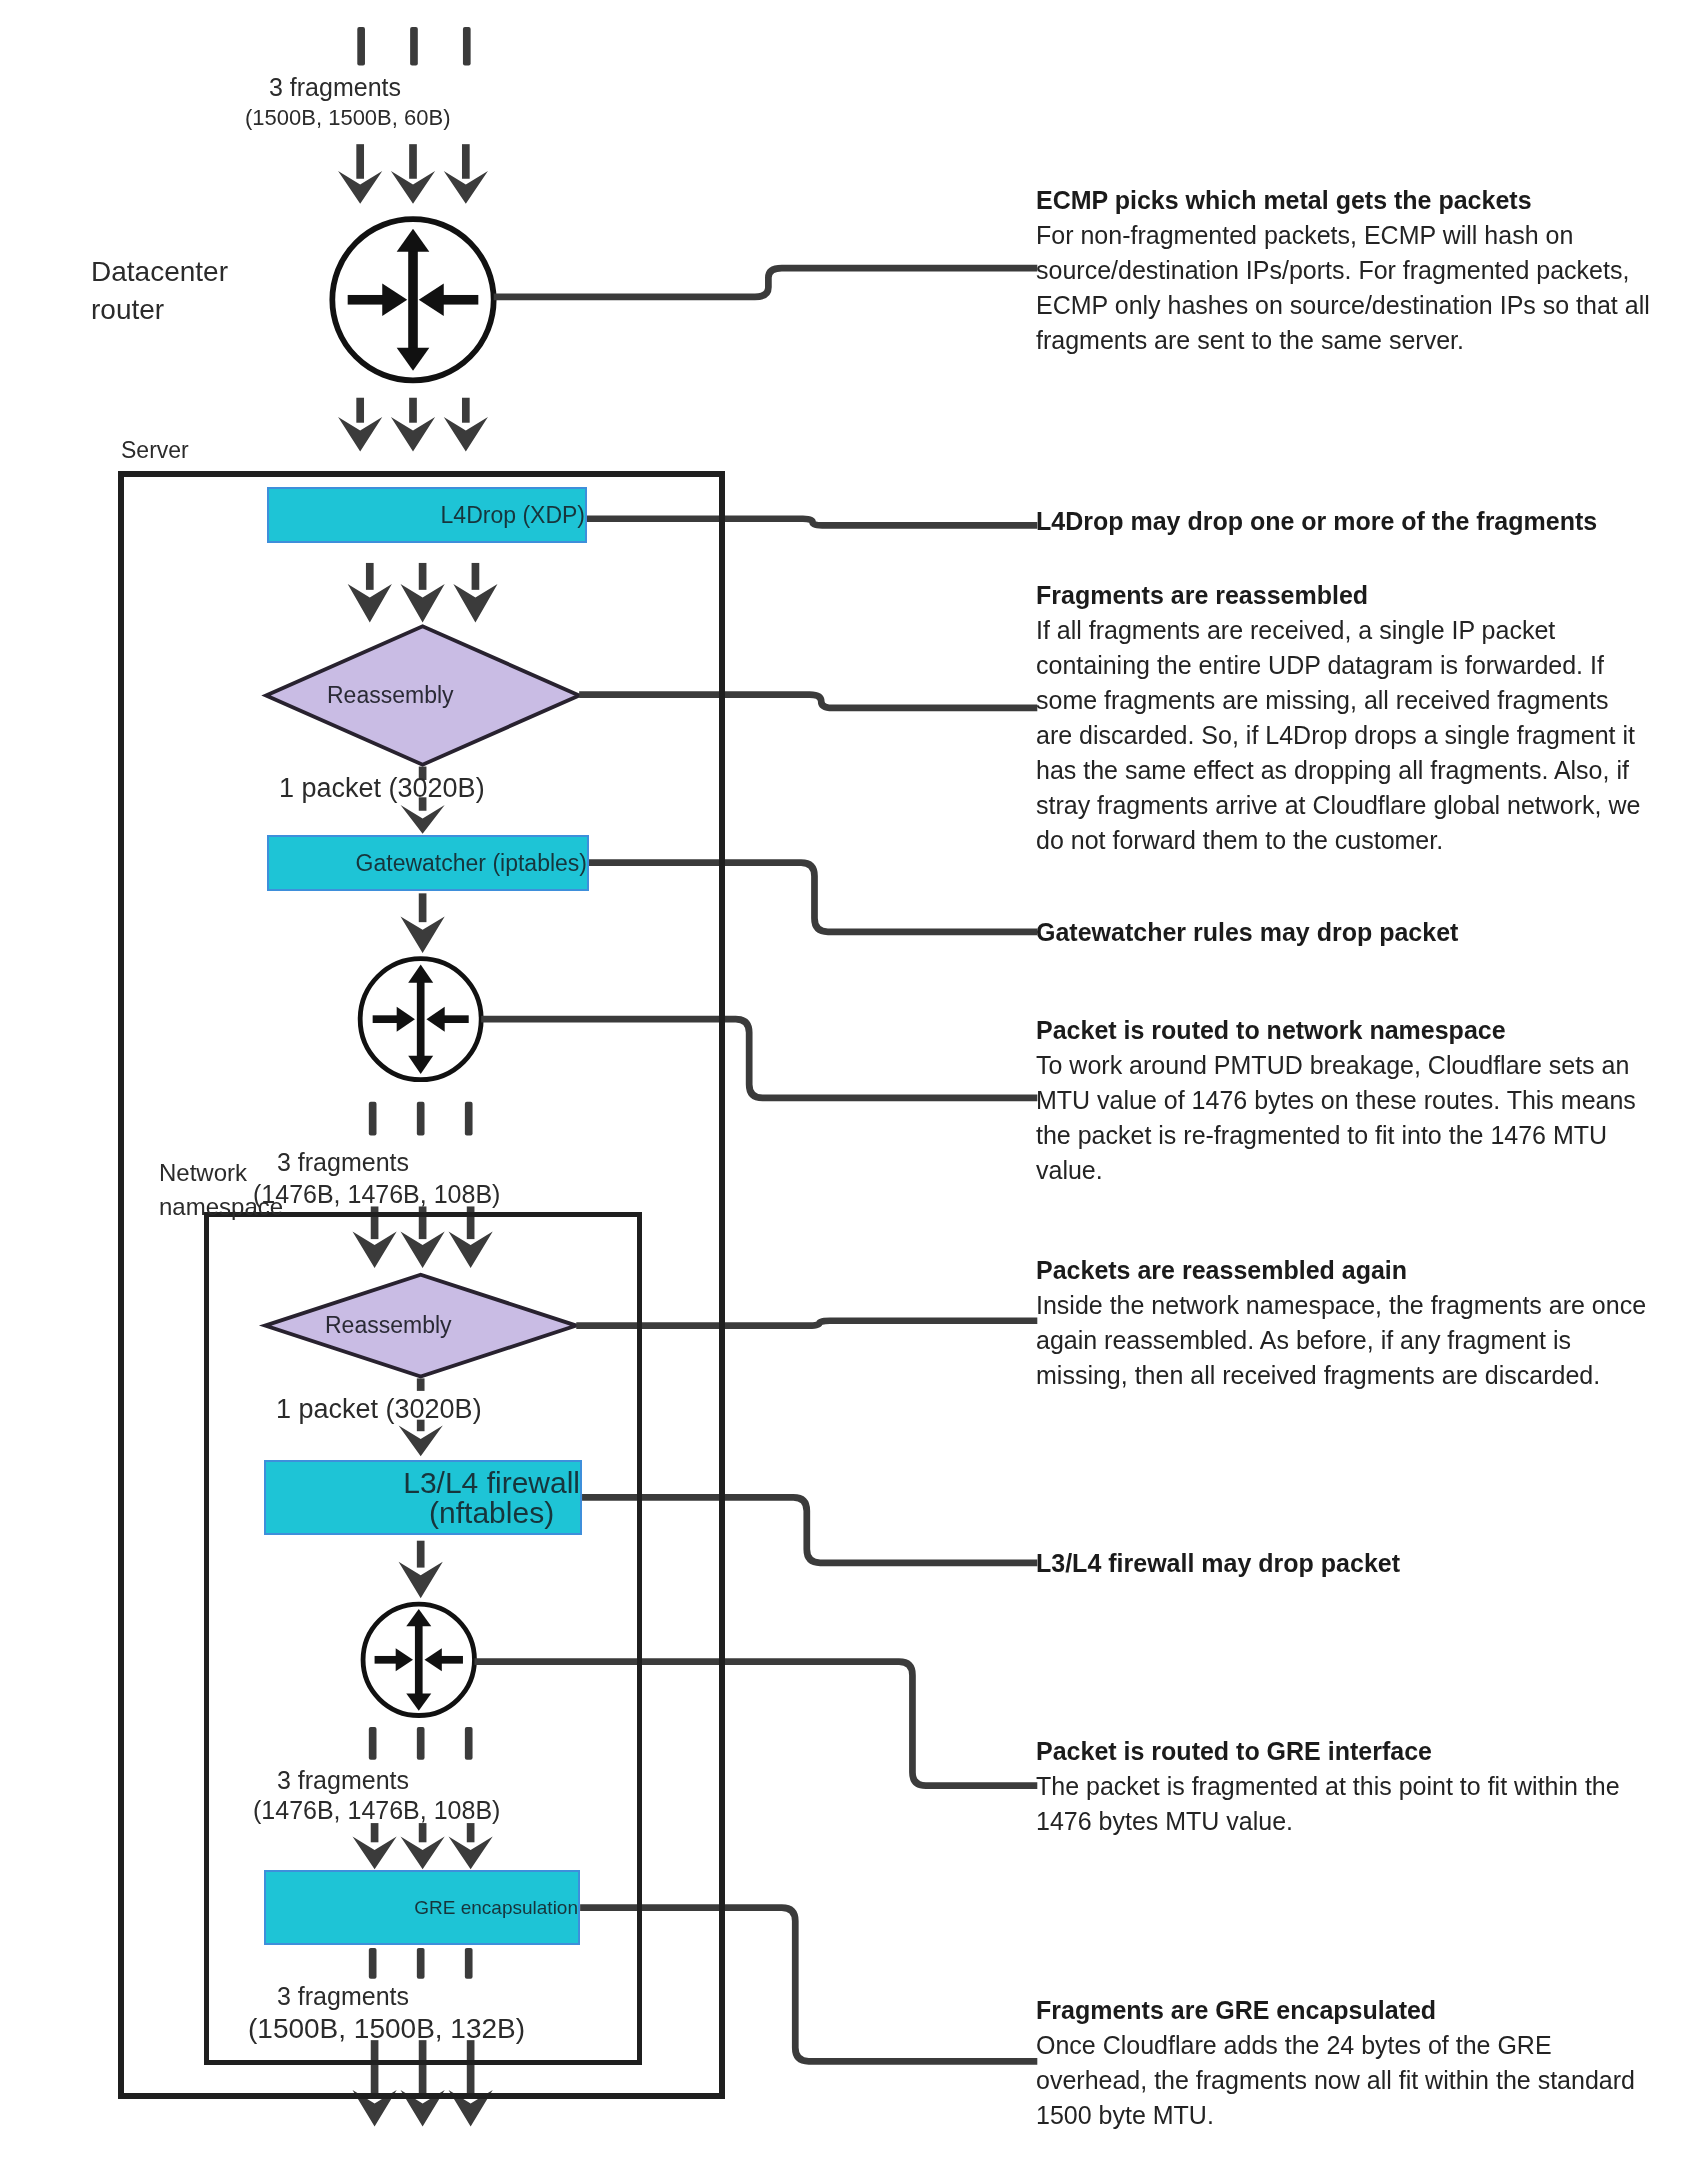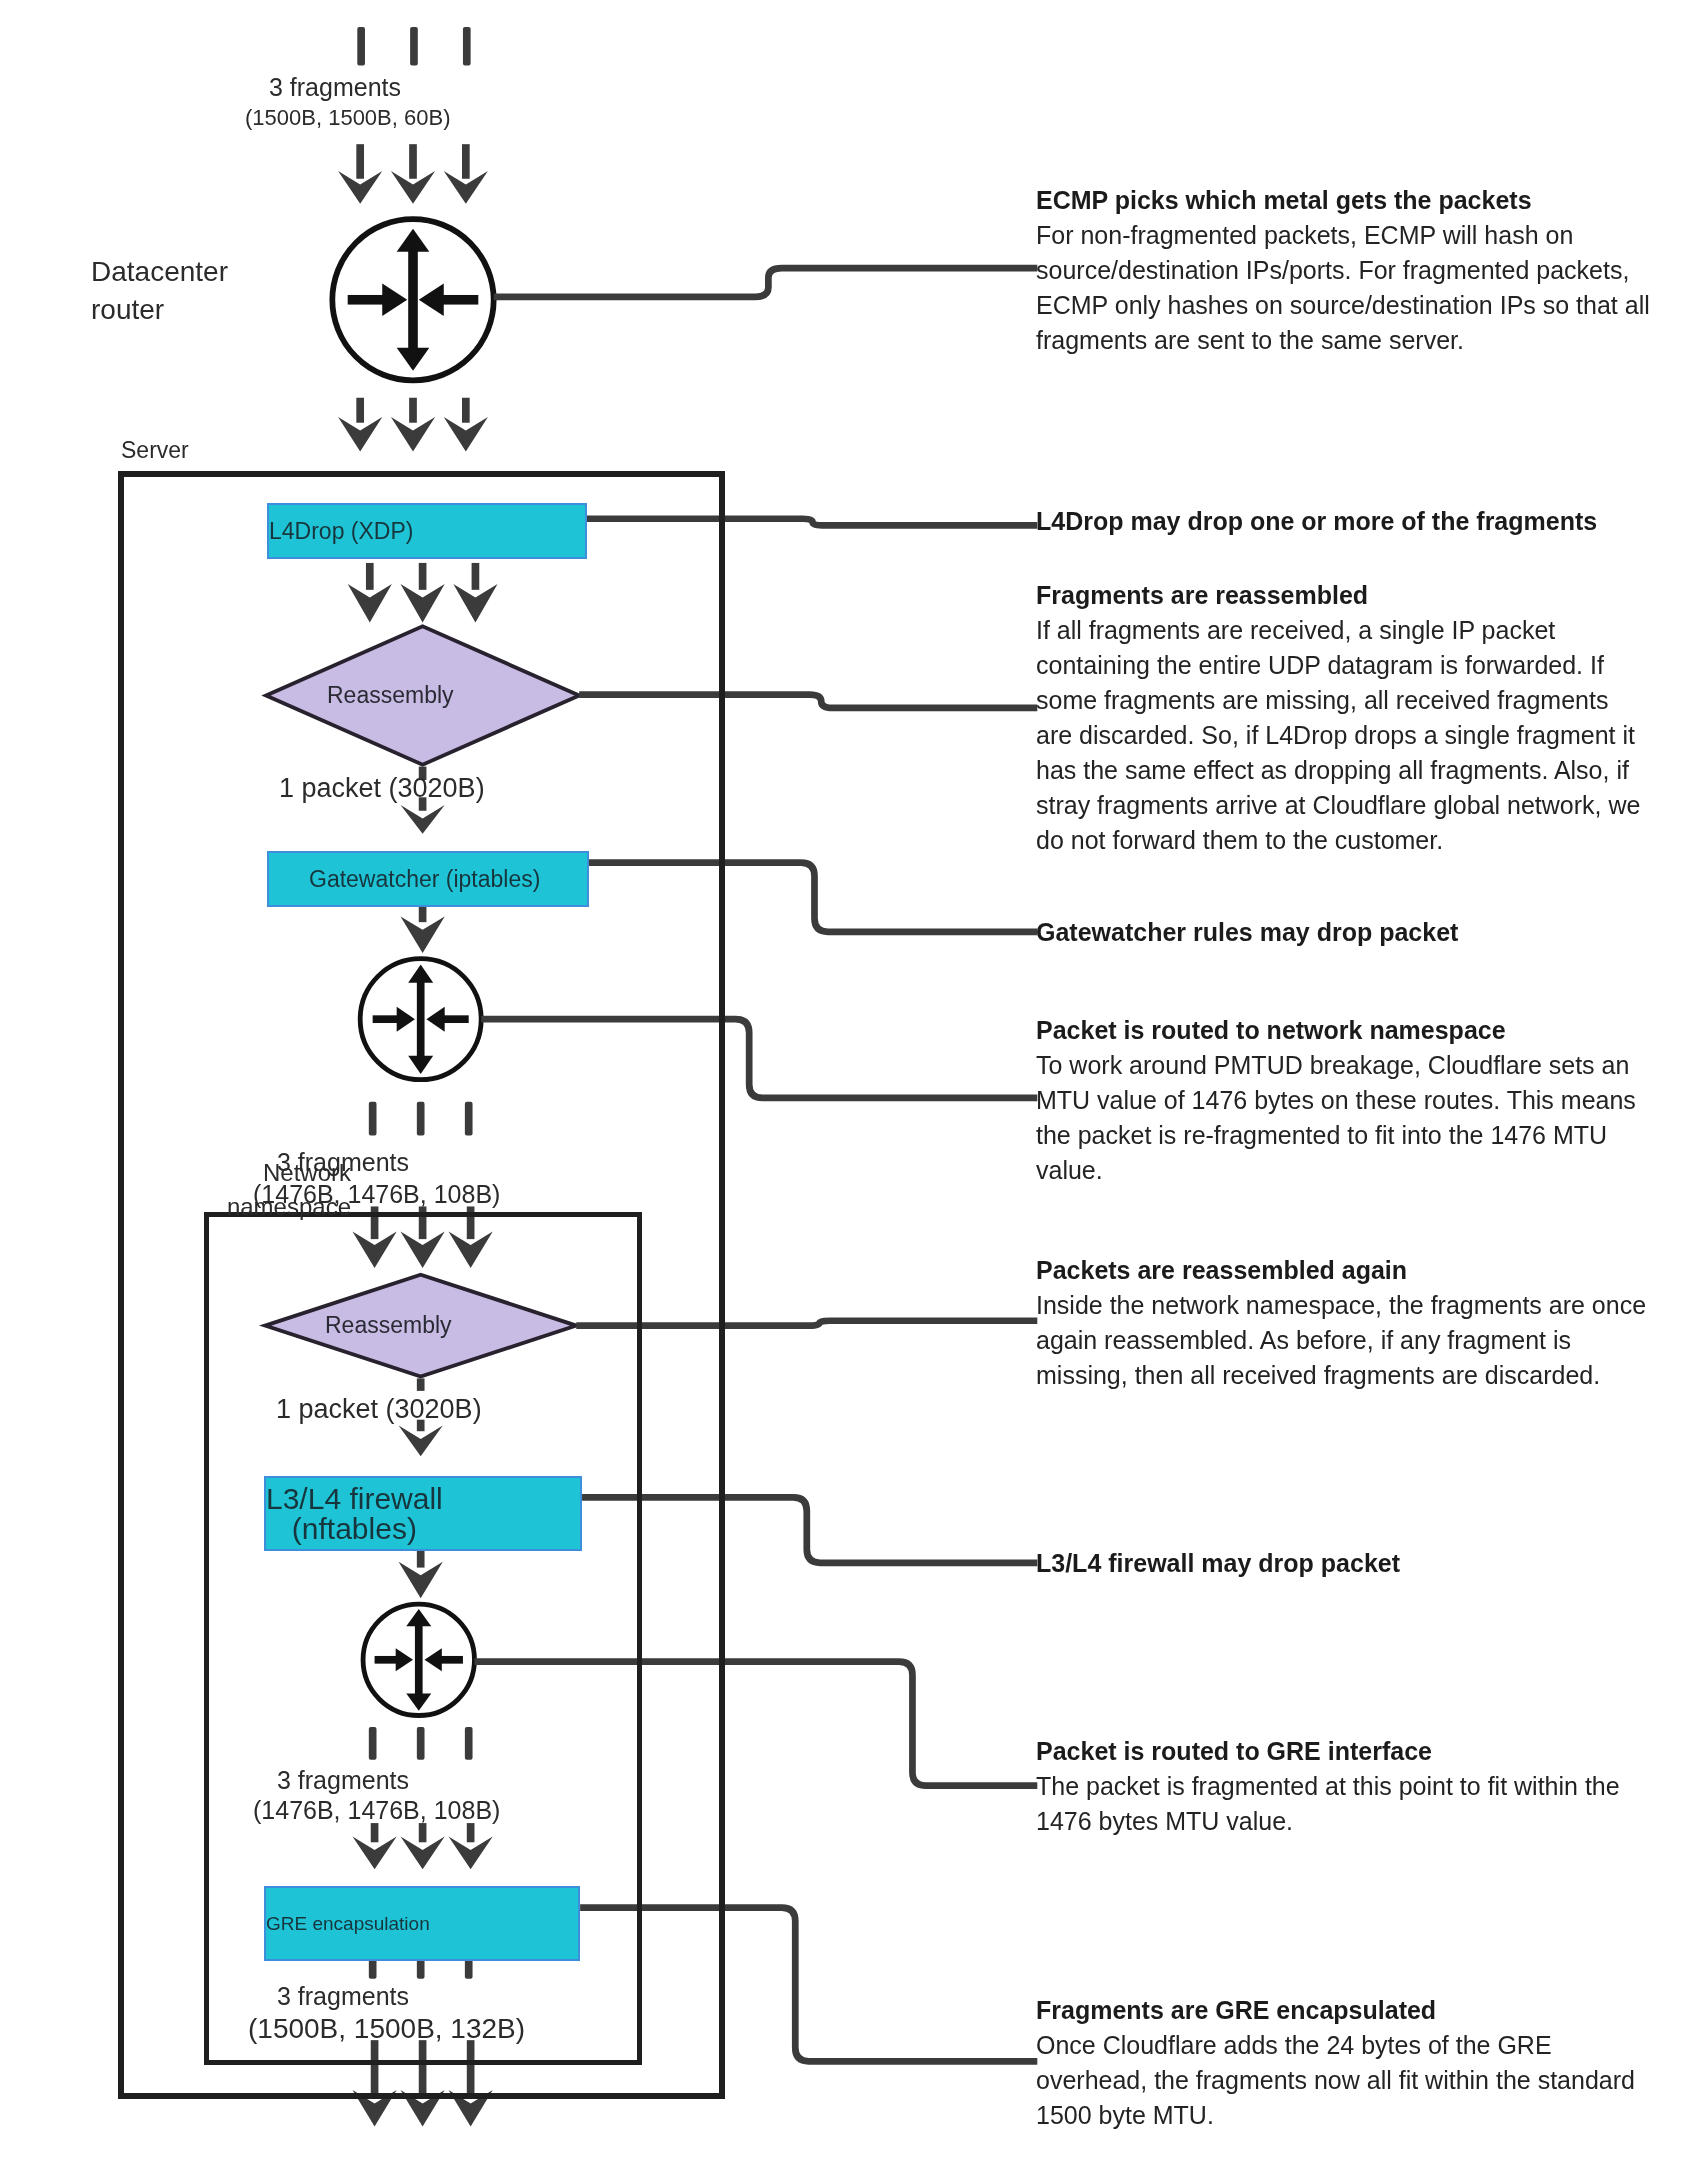--- a/index.html
+++ b/index.html
@@ -4,28 +4,28 @@
 <style>
   :root{
     --line:#3b3b3b; --ink:#262626; --box-border:#1f1f1f;
     --cyan:#1ec4d6; --cyan-border:#3e8fdb; --cyan-ink:#17353c;
     --purple:#c9bce4; --purple-border:#28222f;
   }
   html,body{margin:0;padding:0;background:#fff;}
   #canvas{position:relative;width:1701px;height:2168px;background:#fff;overflow:hidden;
           font-family:"Liberation Sans", sans-serif;color:var(--ink);}
   #shapes{position:absolute;left:0;top:0;}
-  .lbl{position:absolute;white-space:pre-line;color:#2b2b2b;text-align:right;}
+  .lbl{position:absolute;white-space:pre-line;color:#2b2b2b;}
   .center{text-align:left;}
   .box{position:absolute;box-sizing:border-box;}
   .outline{border:6.7px solid var(--box-border);background:transparent;}
   .outline2{border:5.8px solid var(--box-border);background:transparent;}
   .node{background:var(--cyan);border:2.9px solid var(--cyan-border);
-        display:flex;align-items:center;justify-content:flex-start;text-align:center;
-        color:var(--cyan-ink);font-size:23px;line-height:30px;white-space:pre-line;margin-top:16px;}
+        display:flex;align-items:center;justify-content:flex-end;text-align:center;
+        color:var(--cyan-ink);font-size:23px;line-height:30px;white-space:pre-line;}
   .ann{position:absolute;left:1036px;width:682px;font-size:25px;line-height:35px;color:#232323;}
   .ann .t{font-weight:700;color:#1b1b1b;}
   .ann .b{white-space:pre-line;}
   .conn{fill:none;stroke:var(--line);stroke-width:7;}
   .dash{fill:var(--line);}
   .arrow{fill:var(--line);}
   .rico{fill:#fff;stroke:#111;}
   .rarw{fill:#111;}
   .diamond{fill:var(--purple);stroke:var(--purple-border);stroke-width:4;}
 </style>

